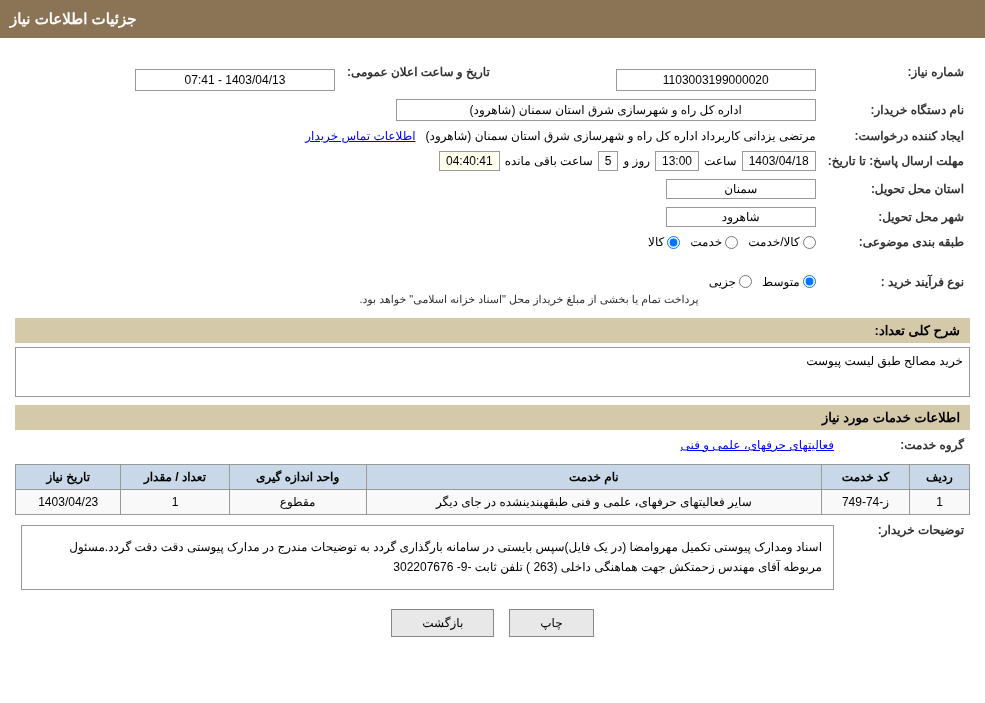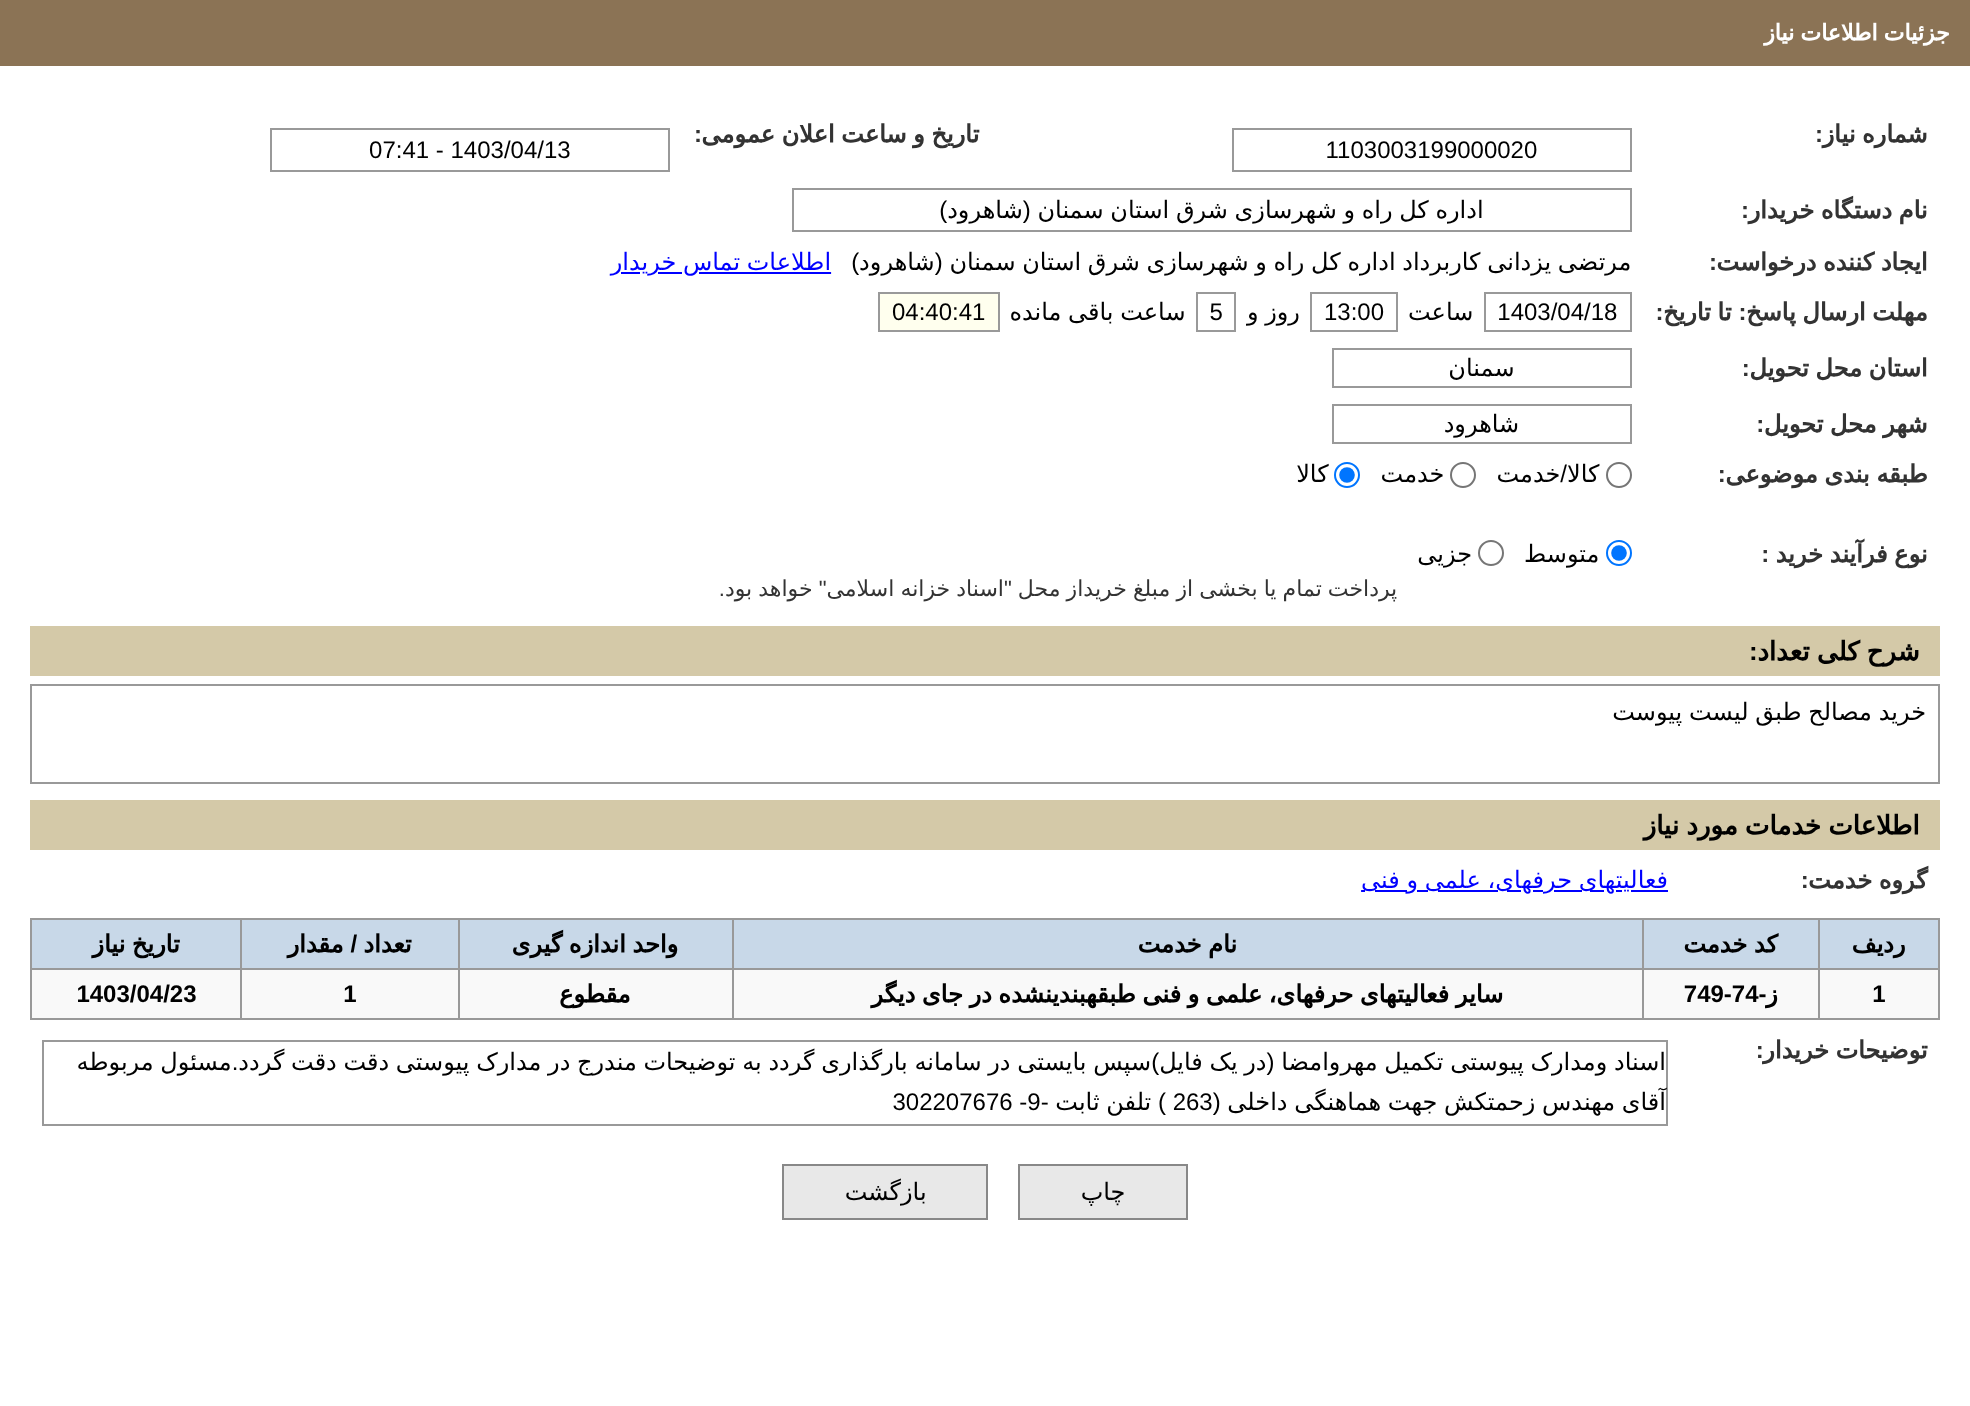--- a/index.html
+++ b/index.html
@@ -12,23 +12,23 @@
     .page-wrapper {
       width: 985px;
       min-height: 703px;
       background: #fff;
       margin: 0 auto;
       padding: 0;
     }
     .header-bar {
       background: #8b7355;
       color: #fff;
-      text-align: right;
+      text-align: left;
       padding: 10px;
-      font-size: 11px;
+      font-size: 15px;
       font-weight: bold;
     }
     .content {
       padding: 10px 15px;
     }
     .info-table {
       width: 100%;
       border-collapse: collapse;
       margin-bottom: 8px;
     }
@@ -106,29 +106,28 @@
     .services-table th {
       background: #c8d8e8;
       border: 1px solid #999;
       padding: 5px 8px;
       text-align: center;
     }
     .services-table td {
       border: 1px solid #999;
       padding: 5px 8px;
       text-align: center;
-      font-weight: bold;
     }
     .services-table tbody tr:nth-child(odd) {
       background: #f9f9f9;
     }
     .buyer-notes {
       border: 1px solid #999;
       background: #fff;
-      padding: 0;
+      padding: 11px;
       margin-top: 6px;
       font-size: 12px;
       text-align: right;
       direction: rtl;
       line-height: 1.7;
     }
     .buttons-row {
       display: flex;
       justify-content: center;
       gap: 15px;

